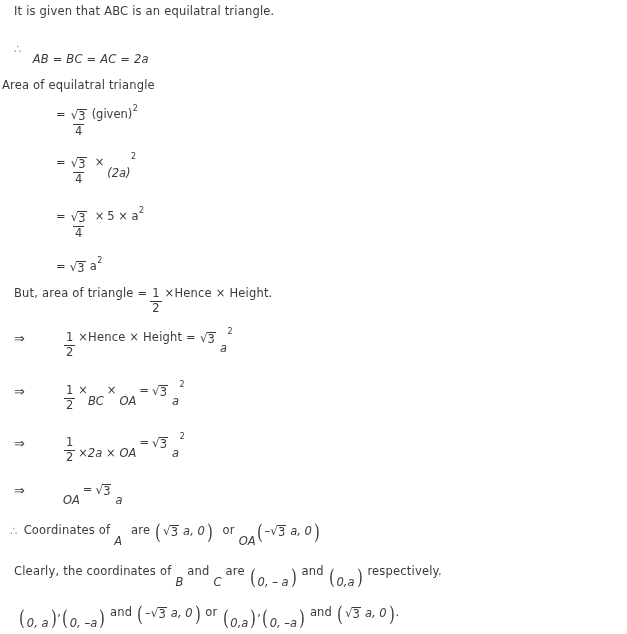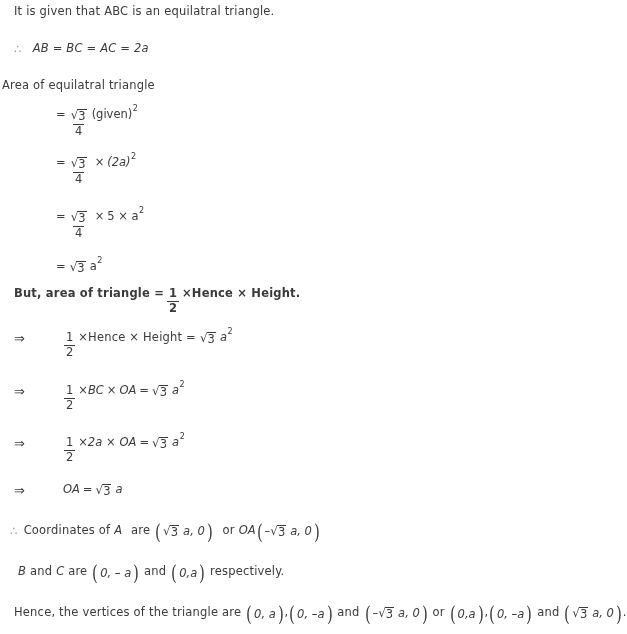--- a/index.html
+++ b/index.html
@@ -29,21 +29,21 @@
   .sym-therefore {
     color: #9a9a9a;
     font-size: 12px;
     margin-right: 2px;
   }
   .sym-implies {
     color: #3a3a3a;
     font-size: 13px;
   }
 
-  .it { font-style: italic; }
+  .it { font-style: italic; margin-top: 11px; }
 
   .txt { letter-spacing: 0.2px; }
 
   
   .frac {
     display: inline-flex;
     flex-direction: column;
     align-items: center;
     vertical-align: middle;
     margin: 0 3px;
@@ -176,21 +176,21 @@
   <span class="sp"></span>
   <span class="rad">
     <span class="tick">√</span>
       <span class="radicand">3</span>
   </span>
   <span class="sp"></span>
   <span>a</span>
     <sup class="exp">2</sup>
 </div>
 
-<div class="line" style="left:14px; top:288px;font-weight:bold;">
+<div class="line" style="left:14px; top:288px;">
   <span class="txt">But, area of triangle =</span>
   <span class="frac">
     <span class="num">1</span>
     <span class="den">2</span>
   </span>
   <span class="txt">×Hence × Height.</span>
 </div>
 
 <div class="line" style="left:14px; top:332px;">
   <span class="sym-implies">⇒</span>
@@ -293,20 +293,21 @@
       <span>–</span><span class="rad">
         <span class="tick">√</span>
           <span class="radicand">3</span>
       </span><span class="sp"></span><span class="it">a, 0</span>
     </span>
     <span class="pr">)</span>
   </span>
 </div>
 
 <div class="line" style="left:14px; top:566px;">
+  <span class="txt">Clearly, the coordinates of</span>
   <span class="sp"></span>
   <span class="it">B</span>
   <span class="sp"></span>
   <span class="txt">and</span>
   <span class="sp"></span>
   <span class="it">C</span>
   <span class="sp"></span>
   <span class="txt">are</span>
   <span class="sp"></span>
   <span class="bigparen">
@@ -320,21 +321,20 @@
   <span class="bigparen">
     <span class="pl">(</span>
     <span class="inner it">0,a</span>
     <span class="pr">)</span>
   </span>
   <span class="sp"></span>
   <span class="txt">respectively.</span>
 </div>
 
 <div class="line" style="left:14px; top:607px;">
-  <span class="txt">Hence, the vertices of the triangle are</span>
   <span class="sp"></span>
   <span class="bigparen">
     <span class="pl">(</span>
     <span class="inner it">0, a</span>
     <span class="pr">)</span>
   </span>
   <span>,</span>
   <span class="bigparen">
     <span class="pl">(</span>
     <span class="inner it">0, –a</span>

